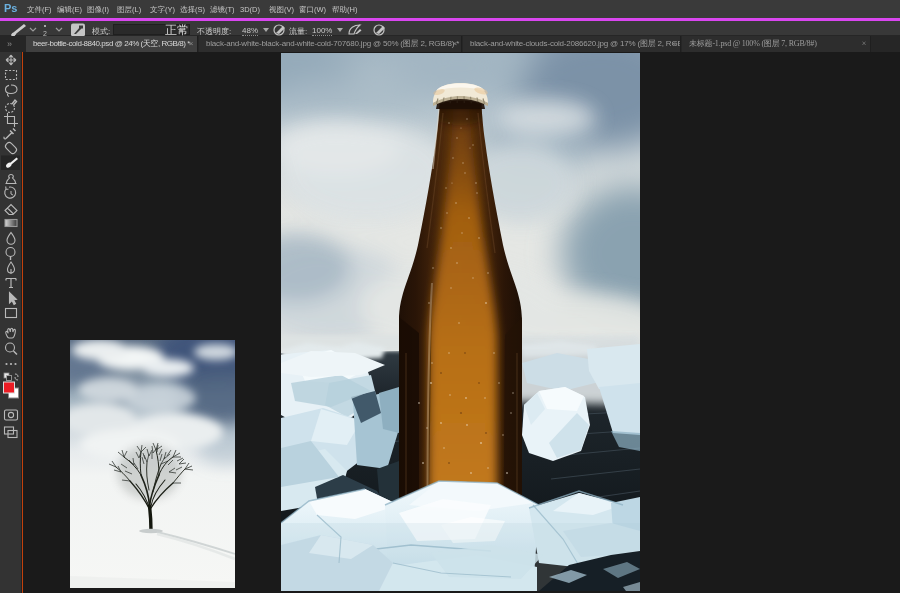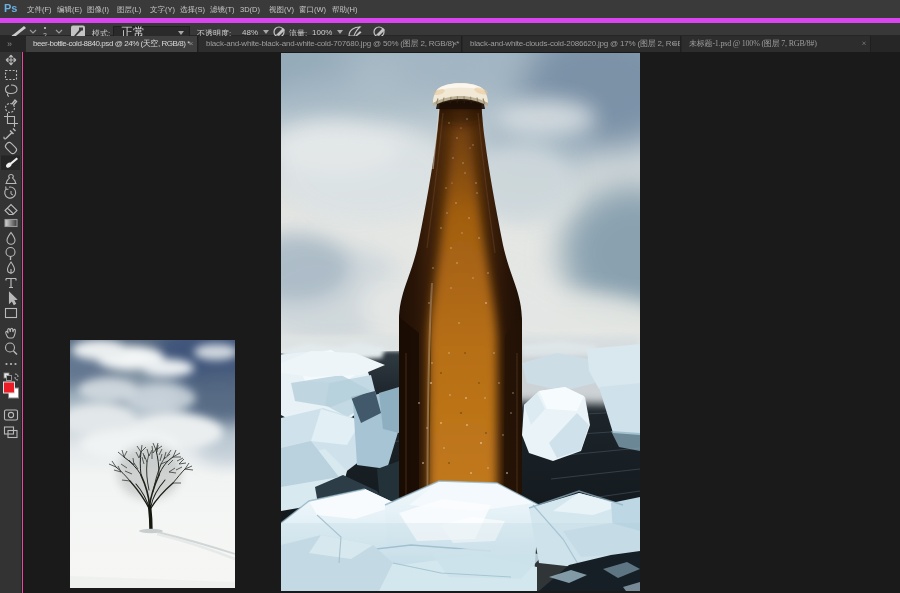--- a/index.html
+++ b/index.html
@@ -1,29 +1,29 @@
 <!DOCTYPE html>
 <html><head>
 <meta charset="utf-8">
 <style>
   * { margin:0; padding:0; box-sizing:border-box; }
   html,body { width:900px; height:593px; overflow:hidden; background:#1a1a1a;
     font-family:"Liberation Sans", sans-serif; }
-  #app { position:relative; width:759px; height:593px; background:#ec4899; }
+  #app { position:relative; width:759px; height:593px; background:#c2410c; }
 
   
   #menubar { position:absolute; left:0; top:0; width:900px; height:18px;
     background:#3a3a3a; color:#c6c6c6; font-size:7.5px; }
   #pslogo { position:absolute; left:4px; top:2px; color:#6bb1e0; font-weight:bold; font-size:11px; }
   .mitem { position:absolute; top:5px; }
 
   
   #optbar { position:absolute; left:0; top:18px; width:900px; height:18px;
-    background:#383838; border-top:5px solid #d946ef; border-bottom:1px solid #262626;
-    color:#c9c9c9; font-size:8px; }
+    background:#383838; border-top:3px solid #d946ef; border-bottom:1px solid #262626;
+    color:#c9c9c9; font-size:8px;text-align:right; }
   .dd { position:absolute; background:#2a2a2a; border:1px solid #1f1f1f; height:11px; top:3px;
     color:#d6d6d6; font-size:12px; line-height:11px; padding-left:7px; }
   .caret { display:inline-block; width:0; height:0; border-left:3px solid transparent;
     border-right:3px solid transparent; border-top:4px solid #a8a8a8; vertical-align:middle; }
   .ulval { border-bottom:1px dotted #8b8b8b; }
 
   
   #tabbar { position:absolute; left:0; top:36px; width:900px; height:16px;
     background:#262626; font-size:9px; color:#9c9c9c; }
   .tab { position:absolute; top:0; height:16px; background:#2d2d2d; color:#9d9d9d;

